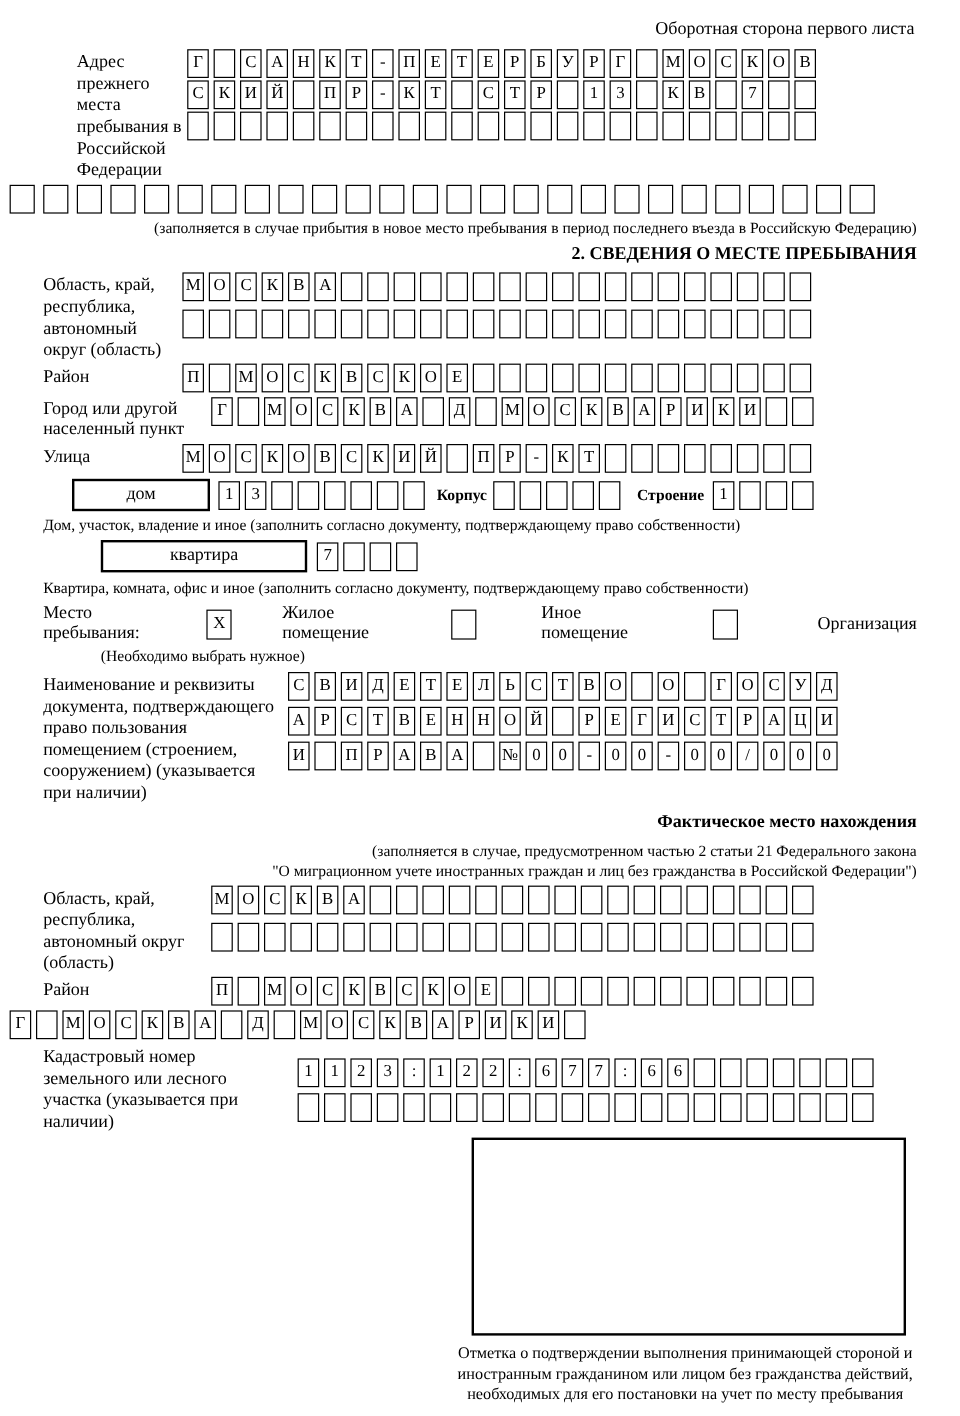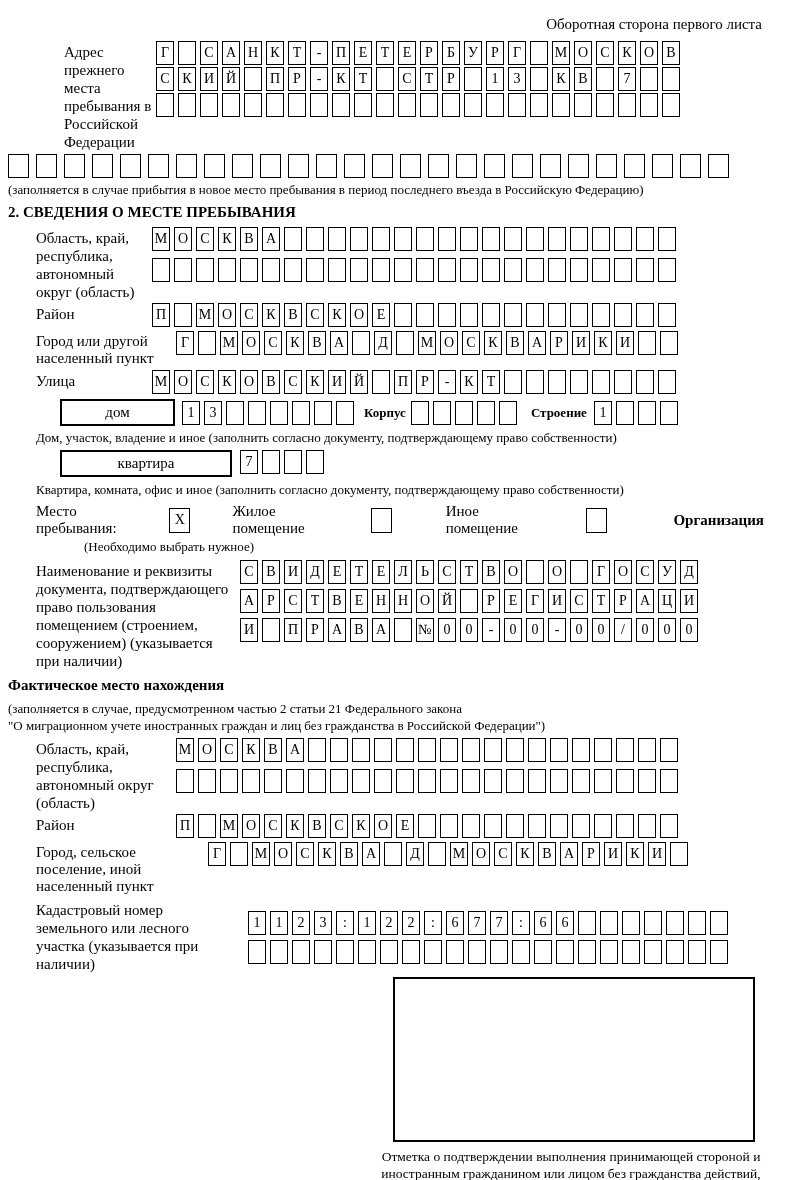--- a/index.html
+++ b/index.html
@@ -21,21 +21,21 @@
   .cell {
     width: 18px; height: 24px; flex: none;
     border: 1.6px solid #000;
     display: inline-flex; align-items: center; justify-content: center;
     font-size: 14px; line-height: 1;
   }
   .widegap { gap: 7px; }
   .widegap .cell { width: 21px; }
 
   .note { font-size: 13px; line-height: 17px; }
-  .center { text-align: left; }
+  .center { text-align: right; }
   .bold { font-weight: bold; }
   .title { font-size: 15px; line-height: 20px; }
 
   .widebox {
     border: 2px solid #000; height: 27px; flex: none;
     display: inline-flex; align-items: center; justify-content: center;
     font-size: 15px;
   }
   .inline-lbl { font-size: 13px; line-height: 27px; flex: none; font-weight: bold; }
 
@@ -344,41 +344,41 @@
     <div class="inline-lbl" style="margin-left:14px;">Строение</div>
     <div class="boxes" style="margin-left:7px;">
         <span class="cell">1</span>
         <span class="cell"></span>
         <span class="cell"></span>
         <span class="cell"></span>
       </div>
   </div>
   <div class="note" style="margin-top:3px; margin-left:28px;">Дом, участок, владение и иное (заполнить согласно документу, подтверждающему право собственности)</div>
 
-  <div class="row" style="margin-top:4px; margin-left:52px; ">
+  <div class="row" style="margin-top:4px; margin-left:76px; align-items:center;">
     <div class="widebox" style="width:172px;">
         <span>квартира</span>
       </div>
     <div class="boxes" style="margin-left:8px;">
         <span class="cell">7</span>
         <span class="cell"></span>
         <span class="cell"></span>
         <span class="cell"></span>
       </div>
   </div>
   <div class="note" style="margin-top:4px; margin-left:28px;">Квартира, комната, офис и иное (заполнить согласно документу, подтверждающему право собственности)</div>
 
   <div class="row cbrow" style="margin-top:5px; margin-left:28px;">
     <span>Место пребывания:</span>
     <span class="cbbox" style="margin-left:9px;">X</span>
     <span style="margin-left:10px;">Жилое помещение</span>
     <span class="cbbox" style="margin-left:18px;"></span>
     <span style="margin-left:22px;">Иное помещение</span>
     <span class="cbbox" style="margin-left:28px;"></span>
-    <span style="margin-left:34px;font-weight:bold;">Организация</span>
+    <span style="margin-left:34px;">Организация</span>
   </div>
   <div class="note" style="margin-left:76px; margin-top:1px;">(Необходимо выбрать нужное)</div>
 
   <div class="row" style="margin-top:5px;">
     <div class="lbl" style="width:232px; line-height:18px;">Наименование и реквизиты документа, подтверждающего право пользования помещением (строением, сооружением) (указывается при наличии)</div>
     <div class="stack" style="gap:5px;">
       <div class="boxes">
           <span class="cell">С</span>
           <span class="cell">В</span>
           <span class="cell">И</span>
@@ -533,21 +533,20 @@
         <span class="cell"></span>
         <span class="cell"></span>
         <span class="cell"></span>
         <span class="cell"></span>
         <span class="cell"></span>
         <span class="cell"></span>
       </div>
   </div>
 
   <div class="row" style="margin-top:4px;">
-    <div class="lbl" style="width:200px; line-height:17px;">Город, сельское поселение, иной населенный пункт</div>
     <div class="boxes">
         <span class="cell">Г</span>
         <span class="cell"></span>
         <span class="cell">М</span>
         <span class="cell">О</span>
         <span class="cell">С</span>
         <span class="cell">К</span>
         <span class="cell">В</span>
         <span class="cell">А</span>
         <span class="cell"></span>

